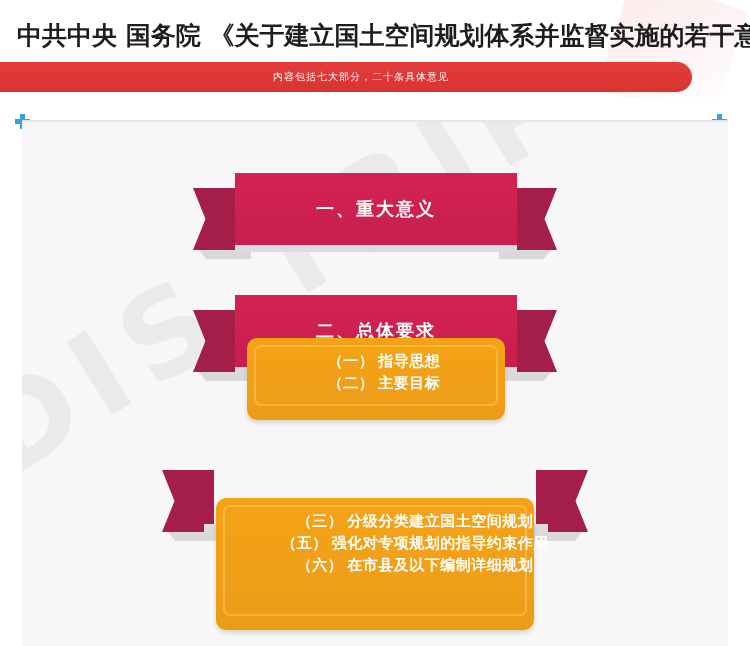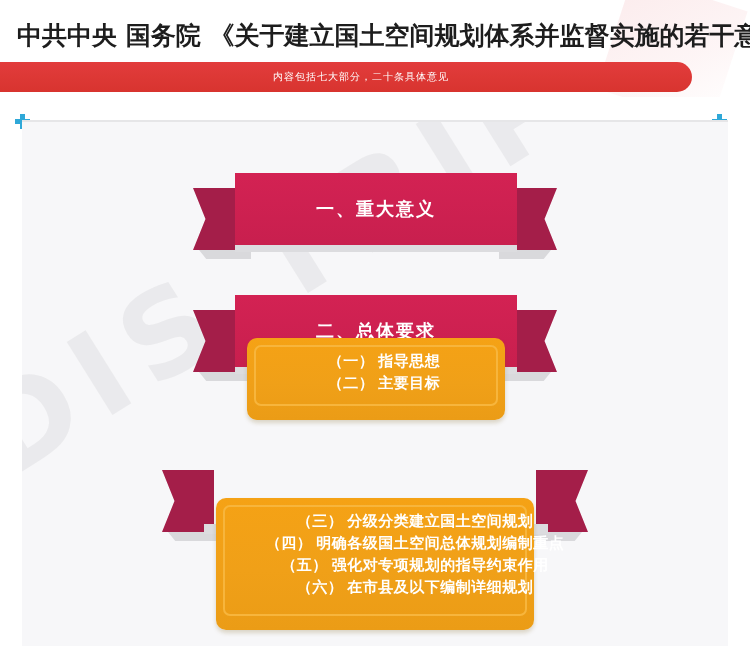--- a/index.html
+++ b/index.html
@@ -265,23 +265,20 @@
       <div class="tail-shadow right"></div>
 
       <div class="panel" style="left:54px; top:46px; width:318px; height:132px;">
         <div class="panel-inner"></div>
       </div>
       <div class="panel-list" style="left:54px; top:58px; width:382px;">
         <div class="row">
           <span class="num">（三）</span><span>分级分类建立国土空间规划</span>
         </div>
         <div class="row">
-          <span class="num">（四）</span><span>明确各级国土空间总体规划编制重点</span>
-        </div>
-        <div class="row">
           <span class="num">（五）</span><span>强化对专项规划的指导约束作用</span>
         </div>
         <div class="row">
           <span class="num">（六）</span><span>在市县及以下编制详细规划</span>
         </div>
       </div>
 
       <div class="banner-shadow" style="left:42px; top:72px; width:344px; height:10px;"></div>
     </div>
 

